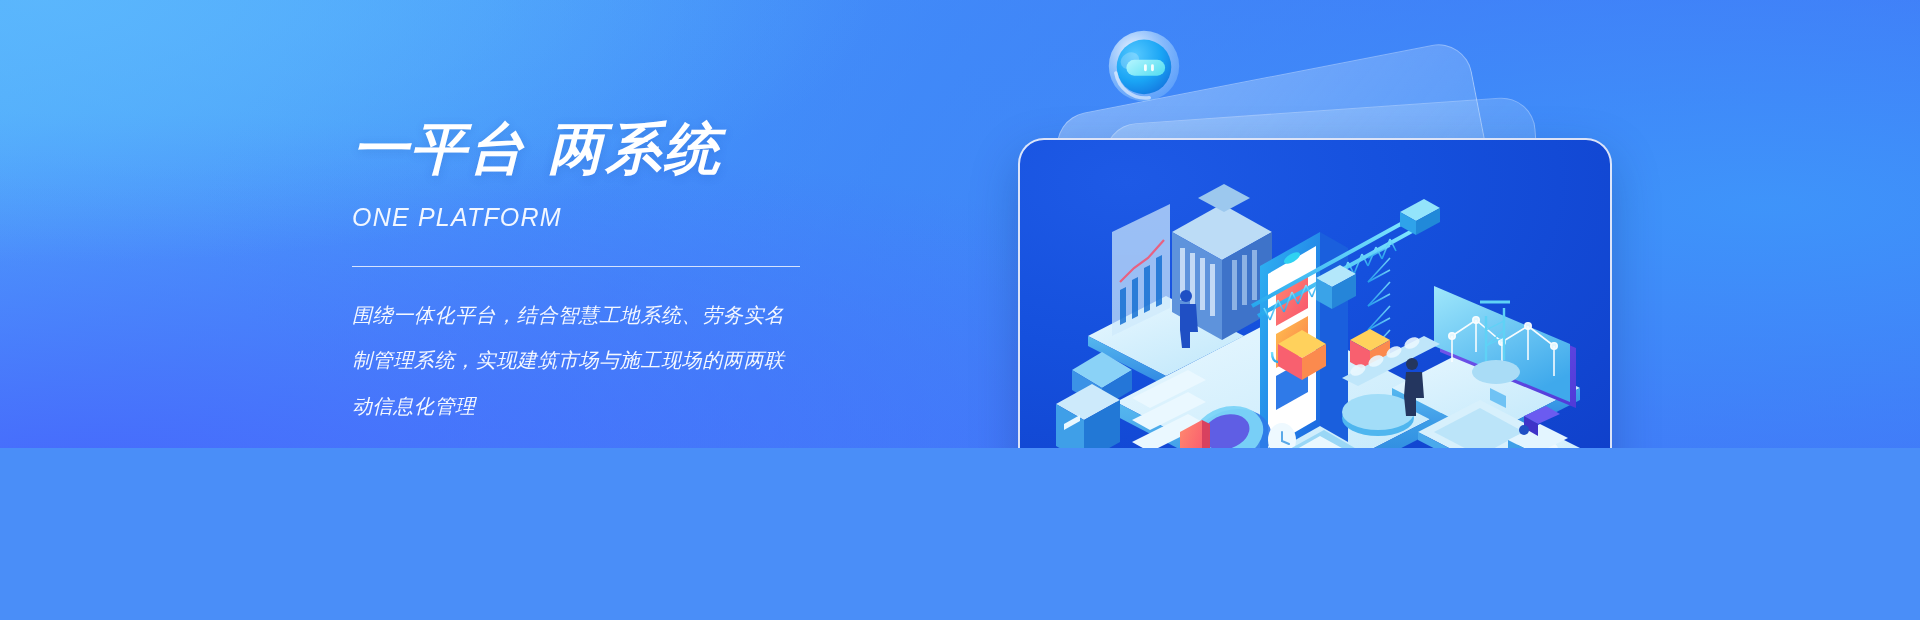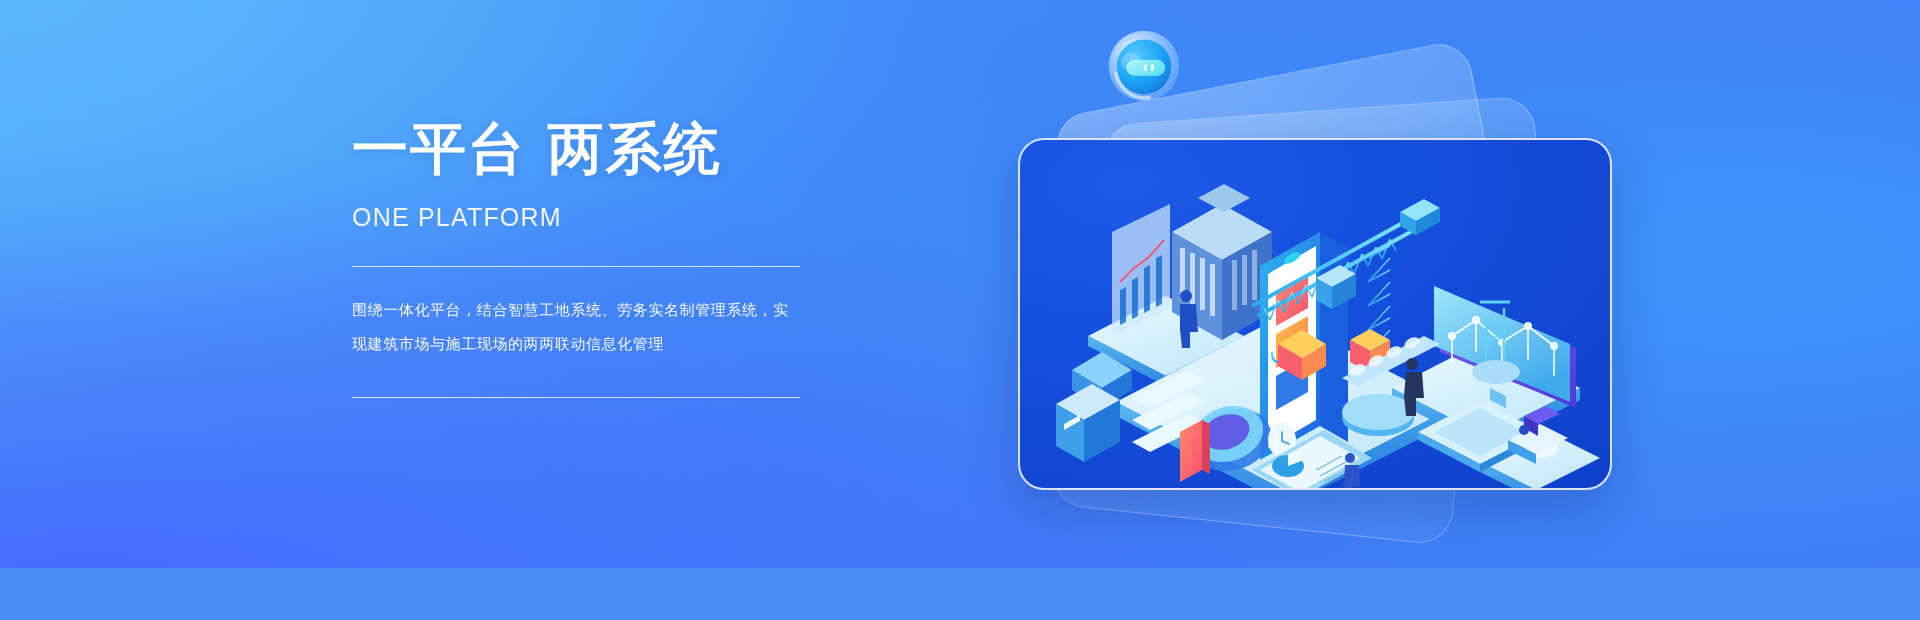--- a/index.html
+++ b/index.html
@@ -1,21 +1,21 @@
 <!DOCTYPE html>
 <html><head>
 <meta charset="utf-8">
 <style>
   html,body{margin:0;padding:0;}
   body{
     width:1920px;height:620px;overflow:hidden;
     font-family:"Liberation Sans","DejaVu Sans",sans-serif;
     background:#4a8ef8;
   }
-  .banner{position:relative;width:1920px;height:568px;overflow:hidden;}
+  .banner{position:relative;width:1920px;height:448px;overflow:hidden;font-style:italic;}
 
   
   .bg-base{
     position:absolute;inset:0;
     background:linear-gradient(118deg,#52adfb 0%,#4a9cfa 22%,#4285f8 45%,#4272f7 68%,#4467f9 100%);
   }
   .bg-wash-right{
     position:absolute;inset:0;
     background:radial-gradient(120% 150% at 92% 46%, rgba(62,150,250,.95) 0%, rgba(62,140,248,.55) 38%, rgba(62,140,248,0) 68%);
   }
@@ -39,21 +39,21 @@
   .title-en{
     margin-top:22px;font-size:25px;color:#f2f7ff;letter-spacing:1.2px;
     white-space:nowrap;font-weight:400;
     display:flex;gap:44px;
   }
   .rule{height:1px;background:rgba(255,255,255,.78);width:448px;}
   .rule.top{margin-top:34px;}
   .rule.bottom{margin-top:36px;}
   .para{
     margin-top:26px;width:452px;
-    font-size:15px;line-height:2.28;color:#f4f8ff;letter-spacing:.6px;
+    font-size:20px;line-height:2.28;color:#f4f8ff;letter-spacing:.6px;
     font-family:"DejaVu Sans","Liberation Sans",sans-serif;
   }
 
   
   .art{position:absolute;left:1010px;top:14px;width:640px;height:560px;}
 
   .sheet{position:absolute;border-radius:34px;}
   .sheet.s1{
     left:66px;top:62px;width:420px;height:300px;
     background:linear-gradient(140deg,rgba(214,235,255,.40),rgba(170,210,255,.14));

